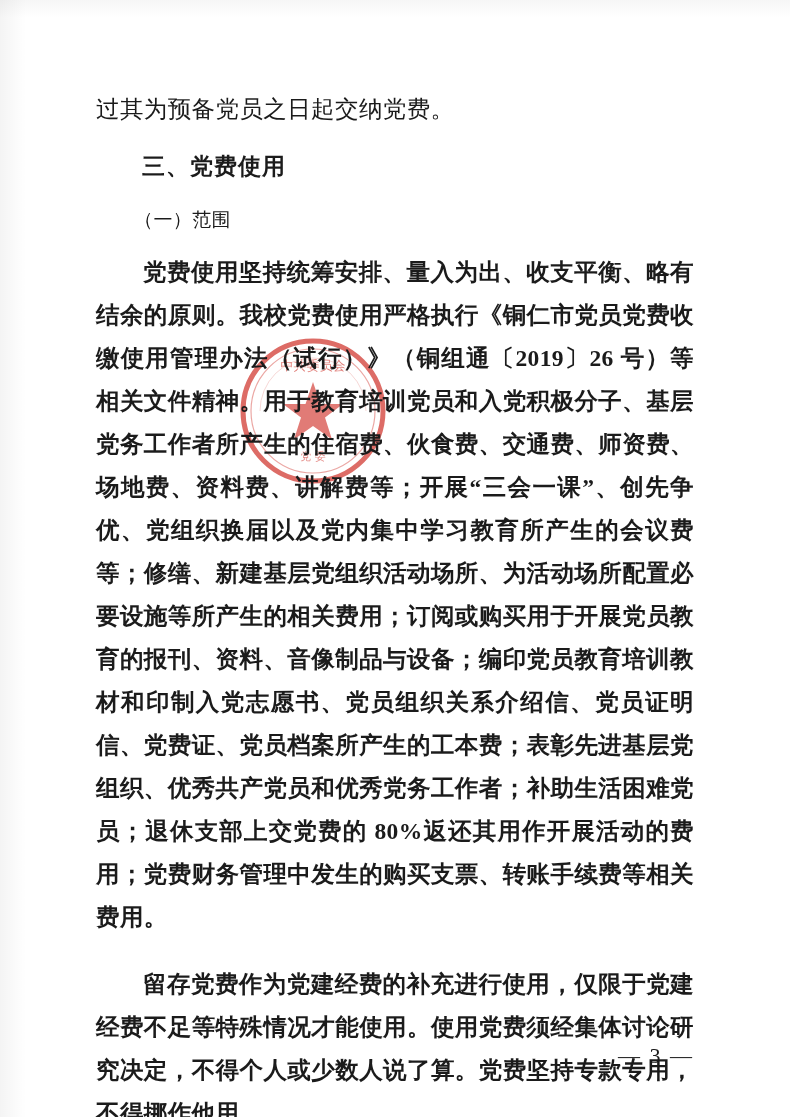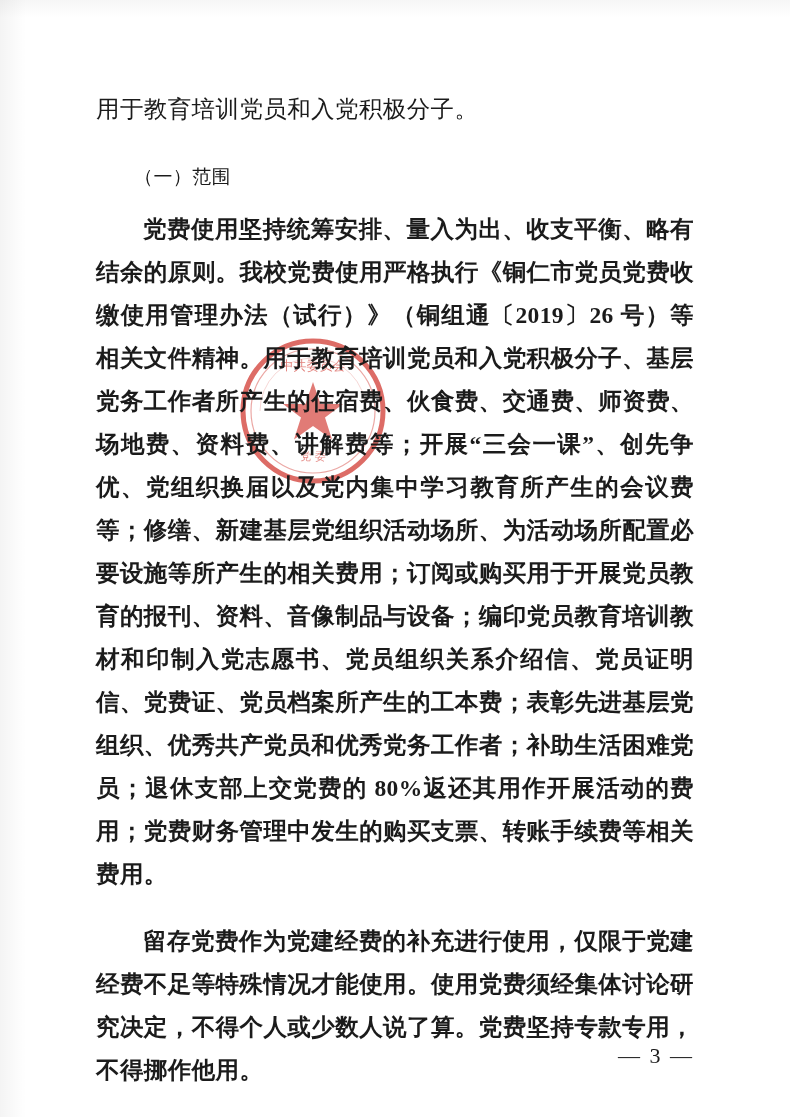--- a/index.html
+++ b/index.html
@@ -109,24 +109,25 @@
       <circle cx="75" cy="75" r="62" fill="none" stroke="#d0342c" stroke-width="1.2" opacity="0.6"></circle>
       <polygon points="75,46 82.5,68 105,68 87,81.5 94,103.5 75,90 56,103.5 63,81.5 45,68 67.5,68" fill="#d0342c" opacity="0.9"></polygon>
       <path d="M 22 75 A 53 53 0 0 1 128 75" fill="none" stroke="#d0342c" stroke-width="0.8" opacity="0.35"></path>
       <text x="75" y="34" text-anchor="middle" fill="#d0342c" font-size="13" font-family="DejaVu Sans, sans-serif" opacity="0.85">中共委员会</text>
       <text x="75" y="124" text-anchor="middle" fill="#d0342c" font-size="11" font-family="DejaVu Sans, sans-serif" opacity="0.8">党 委</text>
     </svg>
   </div>
 
   <div class="doc-body">
 
-    <p class="para-cont">用于教育培训党员和入党积极分子。</p>
+    <p class="para-cont">过其为预备党员之日起交纳党费。</p>
 
     <div class="gap-md"></div>
 
+    <p class="heading">三、党费使用</p>
 
     <div class="gap-sm"></div>
 
     <p class="subheading">（一）范围</p>
 
     <div class="gap-sm"></div>
 
     <p class="para-indent">党费使用坚持统筹安排、量入为出、收支平衡、略有结余的原则。我校党费使用严格执行《铜仁市党员党费收缴使用管理办法（试行）》（铜组通〔2019〕26 号）等相关文件精神。用于教育培训党员和入党积极分子、基层党务工作者所产生的住宿费、伙食费、交通费、师资费、场地费、资料费、讲解费等；开展“三会一课”、创先争优、党组织换届以及党内集中学习教育所产生的会议费等；修缮、新建基层党组织活动场所、为活动场所配置必要设施等所产生的相关费用；订阅或购买用于开展党员教育的报刊、资料、音像制品与设备；编印党员教育培训教材和印制入党志愿书、党员组织关系介绍信、党员证明信、党费证、党员档案所产生的工本费；表彰先进基层党组织、优秀共产党员和优秀党务工作者；补助生活困难党员；退休支部上交党费的 80%返还其用作开展活动的费用；党费财务管理中发生的购买支票、转账手续费等相关费用。</p>
 
     <div class="gap-md"></div>

